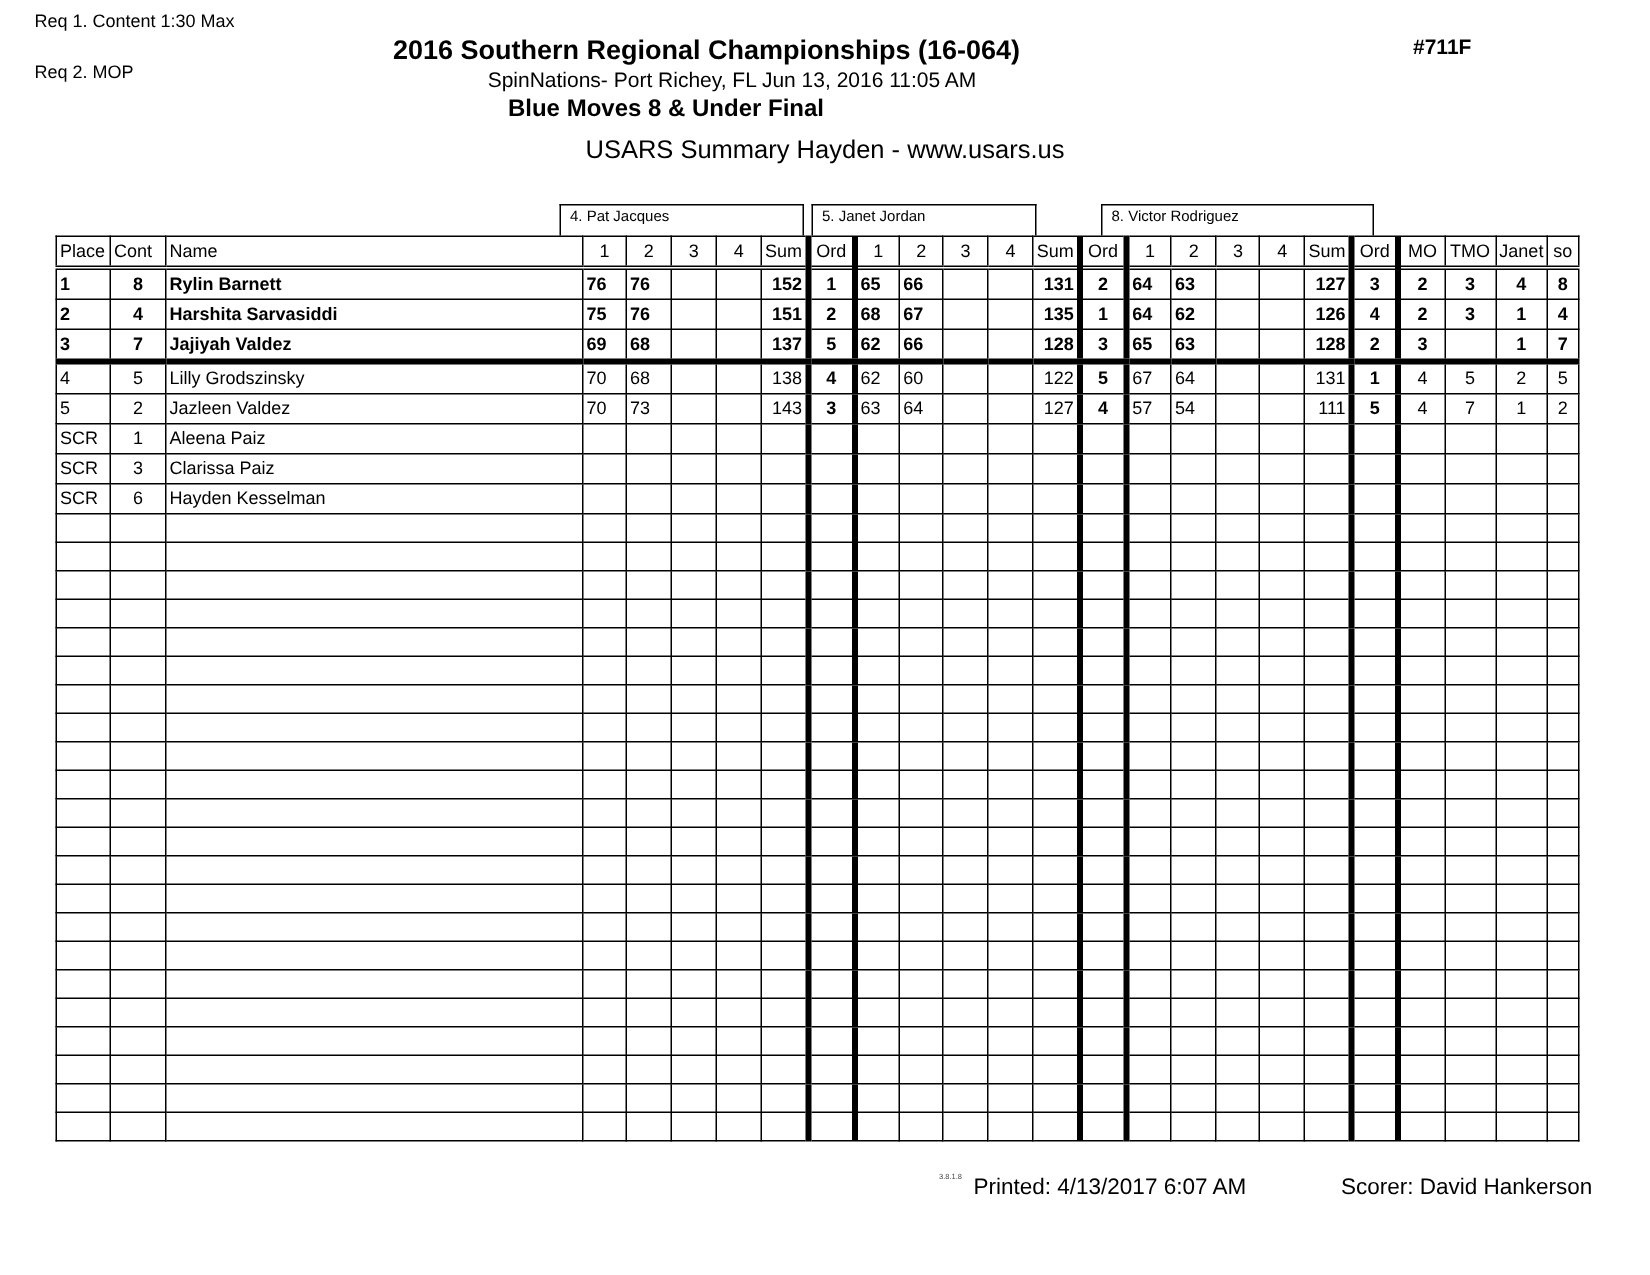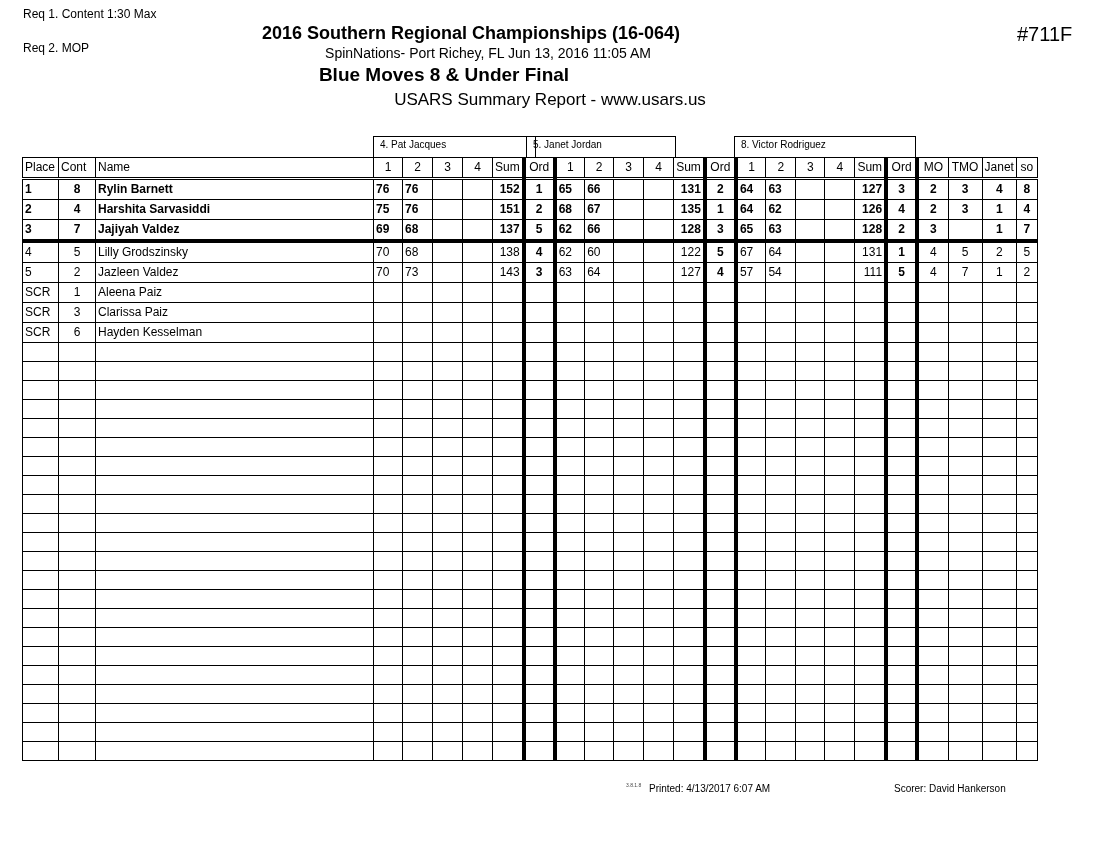--- a/index.html
+++ b/index.html
@@ -3,52 +3,52 @@
 <meta charset="utf-8">
 <style>
   html, body { margin:0; padding:0; background:#ffffff; }
   body { width:1100px; height:850px; position:relative; overflow:hidden;
          font-family:"Liberation Sans", sans-serif; color:#000; }
   .abs { position:absolute; white-space:nowrap; }
   .req { font-size:12px; left:23px; line-height:15px; }
   .title1 { font-size:18px; font-weight:bold; left:0; width:940px; text-align:center; top:23px; }
   .title1 span { position:relative; left:1px; }
   .title2 { font-size:14px; left:0; width:976px; text-align:center; top:45px; }
-  .title3 { font-size:19px; font-weight:bold; left:0; width:888px; text-align:center; top:64px; }
+  .title3 { font-size:16px; font-weight:bold; left:0; width:888px; text-align:center; top:64px; }
   .title4 { font-size:17px; left:0; width:1100px; text-align:center; top:90px; }
-  .eventno { font-size:20px; font-weight:normal; left:1017px; top:23px; }
+  .eventno { font-size:14px; font-weight:bold; left:942px; top:23px; }
   .judgebox { position:absolute; top:136px; height:21px; border:1px solid #000; border-bottom:none;
               font-size:10px; box-sizing:border-box; padding:1px 0 0 6px; line-height:14px; }
-  table.grid { position:absolute; left:22px; top:157px; border-collapse:collapse; table-layout:fixed; }
+  table.grid { position:absolute; left:37px; top:157px; border-collapse:collapse; table-layout:fixed; }
   table.grid td { border:1px solid #000; height:19px; padding:0 2px; font-size:12px; line-height:19px;
                   overflow:hidden; white-space:nowrap; box-sizing:border-box; }
   td.c { text-align:center; }
   td.r { text-align:right; }
   td.thickL { border-left:4px solid #000 !important; }
   tr.head td { border-bottom:3px double #000; }
   tr.bold td { font-weight:bold; }
   tr.cut td { border-bottom:4px solid #000; }
   td.ord { font-weight:bold; text-align:center; }
-  .footer { font-size:10px; top:783px; }
+  .footer { font-size:15px; top:783px; }
   .ver { font-size:5px; top:782px; left:626px; color:#444; }
 </style>
 </head>
 <body>
 
 <div class="abs req" style="top:7px;">Req 1.  Content 1:30 Max</div>
 <div class="abs req" style="top:41px;">Req 2.  MOP</div>
 
 <div class="abs title1"><span>2016 Southern Regional Championships (16-064)</span></div>
 <div class="abs title2">SpinNations- Port Richey, FL  Jun 13, 2016  11:05 AM</div>
 <div class="abs title3">Blue Moves 8 &amp; Under Final</div>
-<div class="abs title4">USARS Summary Report - www.usars.us</div>
+<div class="abs title4">USARS Summary Hayden - www.usars.us</div>
 <div class="abs eventno">#711F</div>
 
 <div class="judgebox" style="left:373px;width:163px;">4.  Pat Jacques</div>
-<div class="judgebox" style="left:526px;width:150px;">5.  Janet Jordan</div>
+<div class="judgebox" style="left:541px;width:150px;">5.  Janet Jordan</div>
 <div class="judgebox" style="left:734px;width:182px;">8.  Victor Rodriguez</div>
 
 <table class="grid">
   <colgroup>
     <col style="width:36px">
       <col style="width:37px">
       <col style="width:278px">
     <col style="width:29px">
       <col style="width:30px">
       <col style="width:30px">

